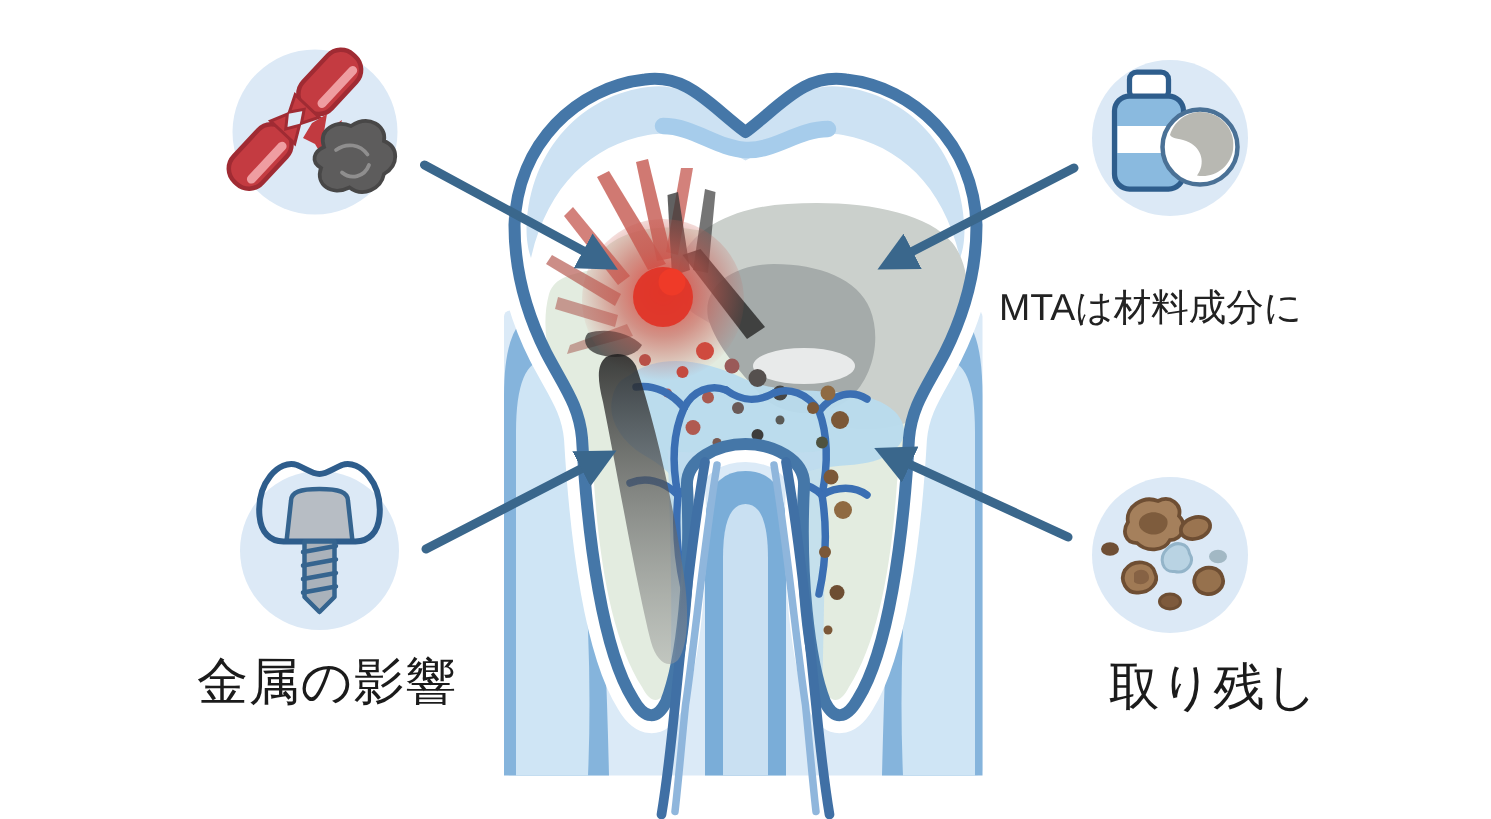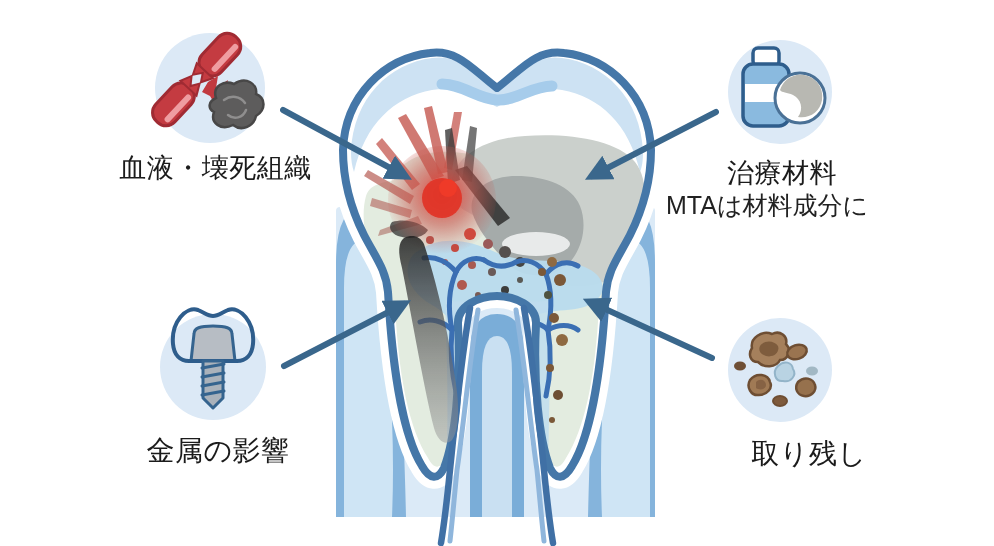--- a/index.html
+++ b/index.html
@@ -5,21 +5,21 @@
   html,body{margin:0;padding:0;background:#ffffff;}
   .canvas{
     position:relative;width:994px;height:546px;background:#ffffff;
     overflow:hidden;font-family:"Liberation Sans",sans-serif;
   }
   .scene{position:absolute;left:0;top:0;width:994px;height:546px;}
   .icon{position:absolute;}
   .icon svg{overflow:visible;display:block;width:100%;height:100%;}
   .label{
     position:absolute;text-align:center;color:#1b1b1b;
-    font-size:28px;font-weight:500;letter-spacing:0.5px;white-space:nowrap;
+    font-size:34px;font-weight:500;letter-spacing:0.5px;white-space:nowrap;
   }
   .note{
     position:absolute;color:#222222;
     font-size:25px;font-weight:500;line-height:1.2;
   }
   .note span{display:block;}
 </style>
 </head>
 <body>
 
@@ -215,23 +215,21 @@
       <ellipse cx="14" cy="50" rx="6" ry="4.5" fill="#6f4f35"></ellipse>
       <path d="M 52,50 C 58,44 66,46 67,53 C 71,59 65,67 57,65 C 49,66 46,56 52,50 Z" fill="#b9d3e3" stroke="#93b4c9" stroke-width="2"></path>
       <ellipse cx="86" cy="55" rx="6" ry="4.5" fill="#a2b8c4"></ellipse>
       <path d="M 24,64 C 30,56 42,58 44,66 C 47,72 41,79 33,79 C 25,80 20,71 24,64 Z" fill="#a07a55" stroke="#6e4e33" stroke-width="2.5"></path>
       <path d="M 30,66 C 34,62 40,64 40,69 C 40,73 34,75 30,72 Z" fill="#866244"></path>
       <path d="M 72,66 C 78,60 87,62 89,69 C 91,75 85,81 78,80 C 71,79 68,72 72,66 Z" fill="#96714d" stroke="#6e4e33" stroke-width="2.5"></path>
       <ellipse cx="54" cy="85" rx="7" ry="5" fill="#7e5a3c" stroke="#6e4e33" stroke-width="2"></ellipse>
     </svg>
   </div>
 
-  <div class="label" style="left:88px;top:150px;width:255px;font-size:27px">血液・壊死組織</div>
-
-  <div class="label" style="left:704px;top:155px;width:156px;font-size:27px">治療材料</div>
+
 
   <div class="note" style="left:666px;top:190px;width:228px">
     <span>MTAは材料成分に</span>
   </div>
 
   <div class="label" style="left:116px;top:432px;width:204px">金属の影響</div>
 
   <div class="label" style="left:707px;top:435px;width:204px">取り残し</div>
 
 </div>

